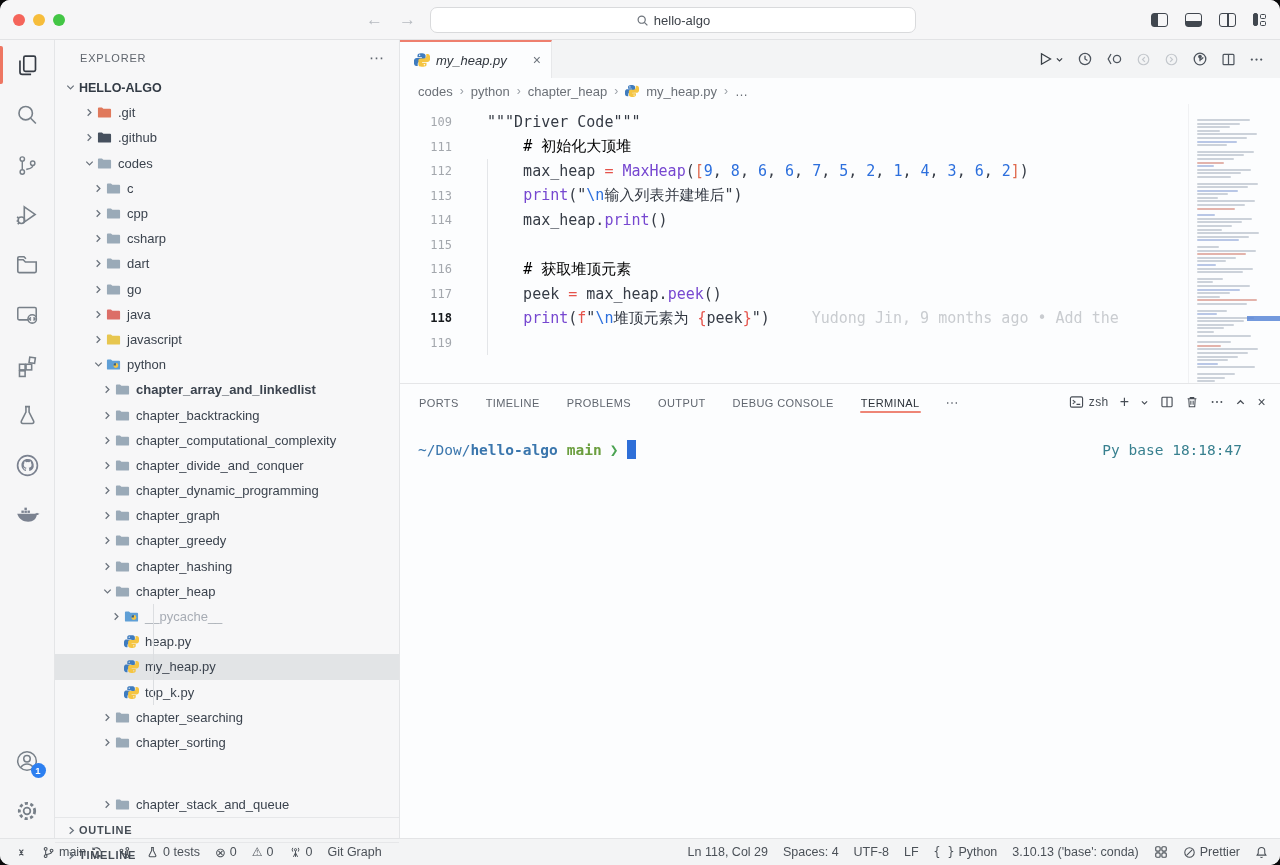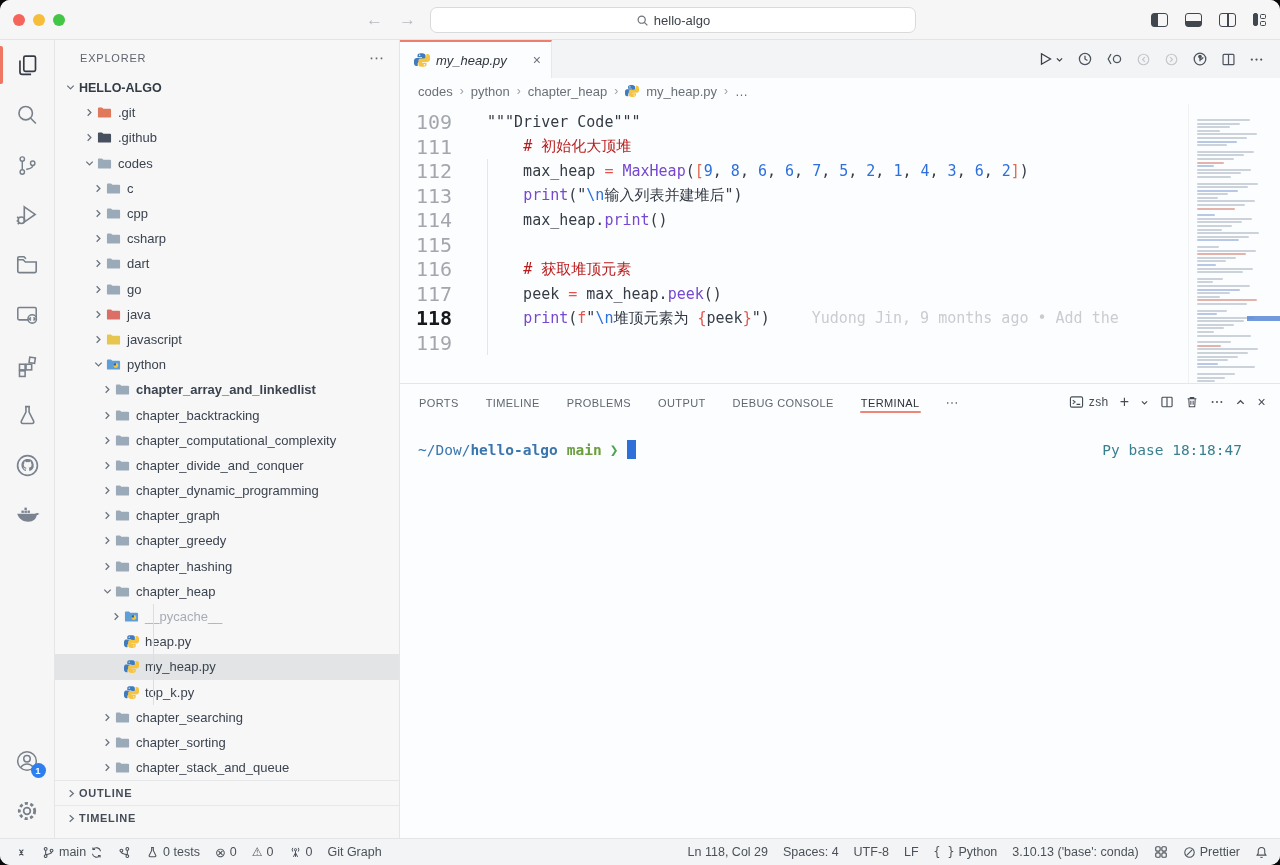--- a/index.html
+++ b/index.html
@@ -51,32 +51,32 @@
   .tabbar{height:38px;background:#f3f4f5;display:flex;align-items:stretch;}
   .tab{width:152px;background:#fcfdfe;border-top:2px solid #ee7f6e;border-right:1px solid #e7e8ea;display:flex;align-items:center;gap:6px;padding:0 10px 0 14px;font-size:13px;color:#2f353d;font-style:italic;cursor:pointer;}
   .tab .close{margin-left:auto;color:#6d747d;font-style:normal;font-size:14px;}
   .ed-actions{margin-left:auto;display:flex;align-items:center;gap:13px;padding-right:16px;color:#4e555e;}
   .ed-actions .dis{color:#c4c8cd;}
   .breadcrumb{height:26px;display:flex;align-items:center;gap:7px;padding-left:18px;font-size:13px;color:#6b7077;}
   .breadcrumb .sep{color:#9ba0a7;font-size:12px;}
   .codewrap{position:relative;flex:1;overflow:hidden;}
   .codearea{position:absolute;inset:0;padding-top:6px;font-family:"DejaVu Sans Mono","Liberation Mono",monospace;font-size:15px;}
   .cline{height:24.5px;display:flex;align-items:center;white-space:pre;}
-  .lnum{flex:0 0 52px;text-align:right;color:#a3a7ad;font-size:20px;padding-right:0;}
+  .lnum{flex:0 0 52px;text-align:right;color:#a3a7ad;font-size:12px;padding-right:0;}
   .ltext{padding-left:35px;}
   .cline.cur .lnum{color:#15181c;font-weight:bold;}
   .tok-txt{color:#363c46;}
   .tok-str{color:#343a44;}
   .tok-kw{color:#e5534b;}
   .tok-op{color:#e5534b;}
   .tok-brk{color:#e06a4e;}
   .tok-fn{color:#7647d0;}
   .tok-num{color:#2c6fdd;}
   .tok-esc{color:#2c6fdd;}
-  .tok-com{color:#b91c1c;margin-top:24px;}
+  .tok-com{color:#000000;margin-top:24px;}
   .blame{color:#c9ccd0;margin-left:42px;}
   .indent-guide{position:absolute;left:87px;top:55px;height:196px;width:1px;background:#e4e6e9;}
   .minimap{position:absolute;top:0;right:12px;width:80px;bottom:0;background:#fcfdfe;border-left:1px solid #f0f1f3;padding:12px 4px 0 8px;overflow:hidden;}
   .mm-line{height:2px;margin-bottom:1.6px;border-radius:1px;background:#ccd2da;}
   .overview{position:absolute;top:0;right:0;width:12px;bottom:0;}
   .ov-cursor{position:absolute;top:212px;right:0;width:33px;height:5px;background:#5b87d7;opacity:.85;}
   
   .panel{height:455px;border-top:1px solid #e5e6e8;background:#fcfdfe;display:flex;flex-direction:column;}
   .paneltabs{height:36px;display:flex;align-items:center;padding:0 14px 0 18px;gap:25px;font-size:11px;letter-spacing:.4px;color:#60666f;}
   .ptab{cursor:pointer;padding:10px 1px 8px;position:relative;}
@@ -571,21 +571,21 @@
                 <path d="M4 2.5L7.5 6 4 9.5"></path>
               </svg>
             </span>
             <span class="ticon">
               <svg width="15" height="15" viewBox="0 0 16 16">
                 <path fill="#9aaab8" d="M1 3.6c0-.6.4-1 1-1h3.3L6.8 4H14c.6 0 1 .4 1 1v7.4c0 .6-.4 1-1 1H2c-.6 0-1-.4-1-1z"></path>
               </svg>
             </span>
             <span class="tlabel">chapter_sorting</span>
           </div>
-          <div class="trow" style="padding-left: 44px;">
+          <div class="trow" style="padding-left: 44px; margin-top: 37px;">
             <span class="chev">
               <svg width="11" height="11" viewBox="0 0 12 12" fill="none" stroke="currentColor" stroke-width="1.4">
                 <path d="M4 2.5L7.5 6 4 9.5"></path>
               </svg>
             </span>
             <span class="ticon">
               <svg width="15" height="15" viewBox="0 0 16 16">
                 <path fill="#9aaab8" d="M1 3.6c0-.6.4-1 1-1h3.3L6.8 4H14c.6 0 1 .4 1 1v7.4c0 .6-.4 1-1 1H2c-.6 0-1-.4-1-1z"></path>
               </svg>
             </span>

